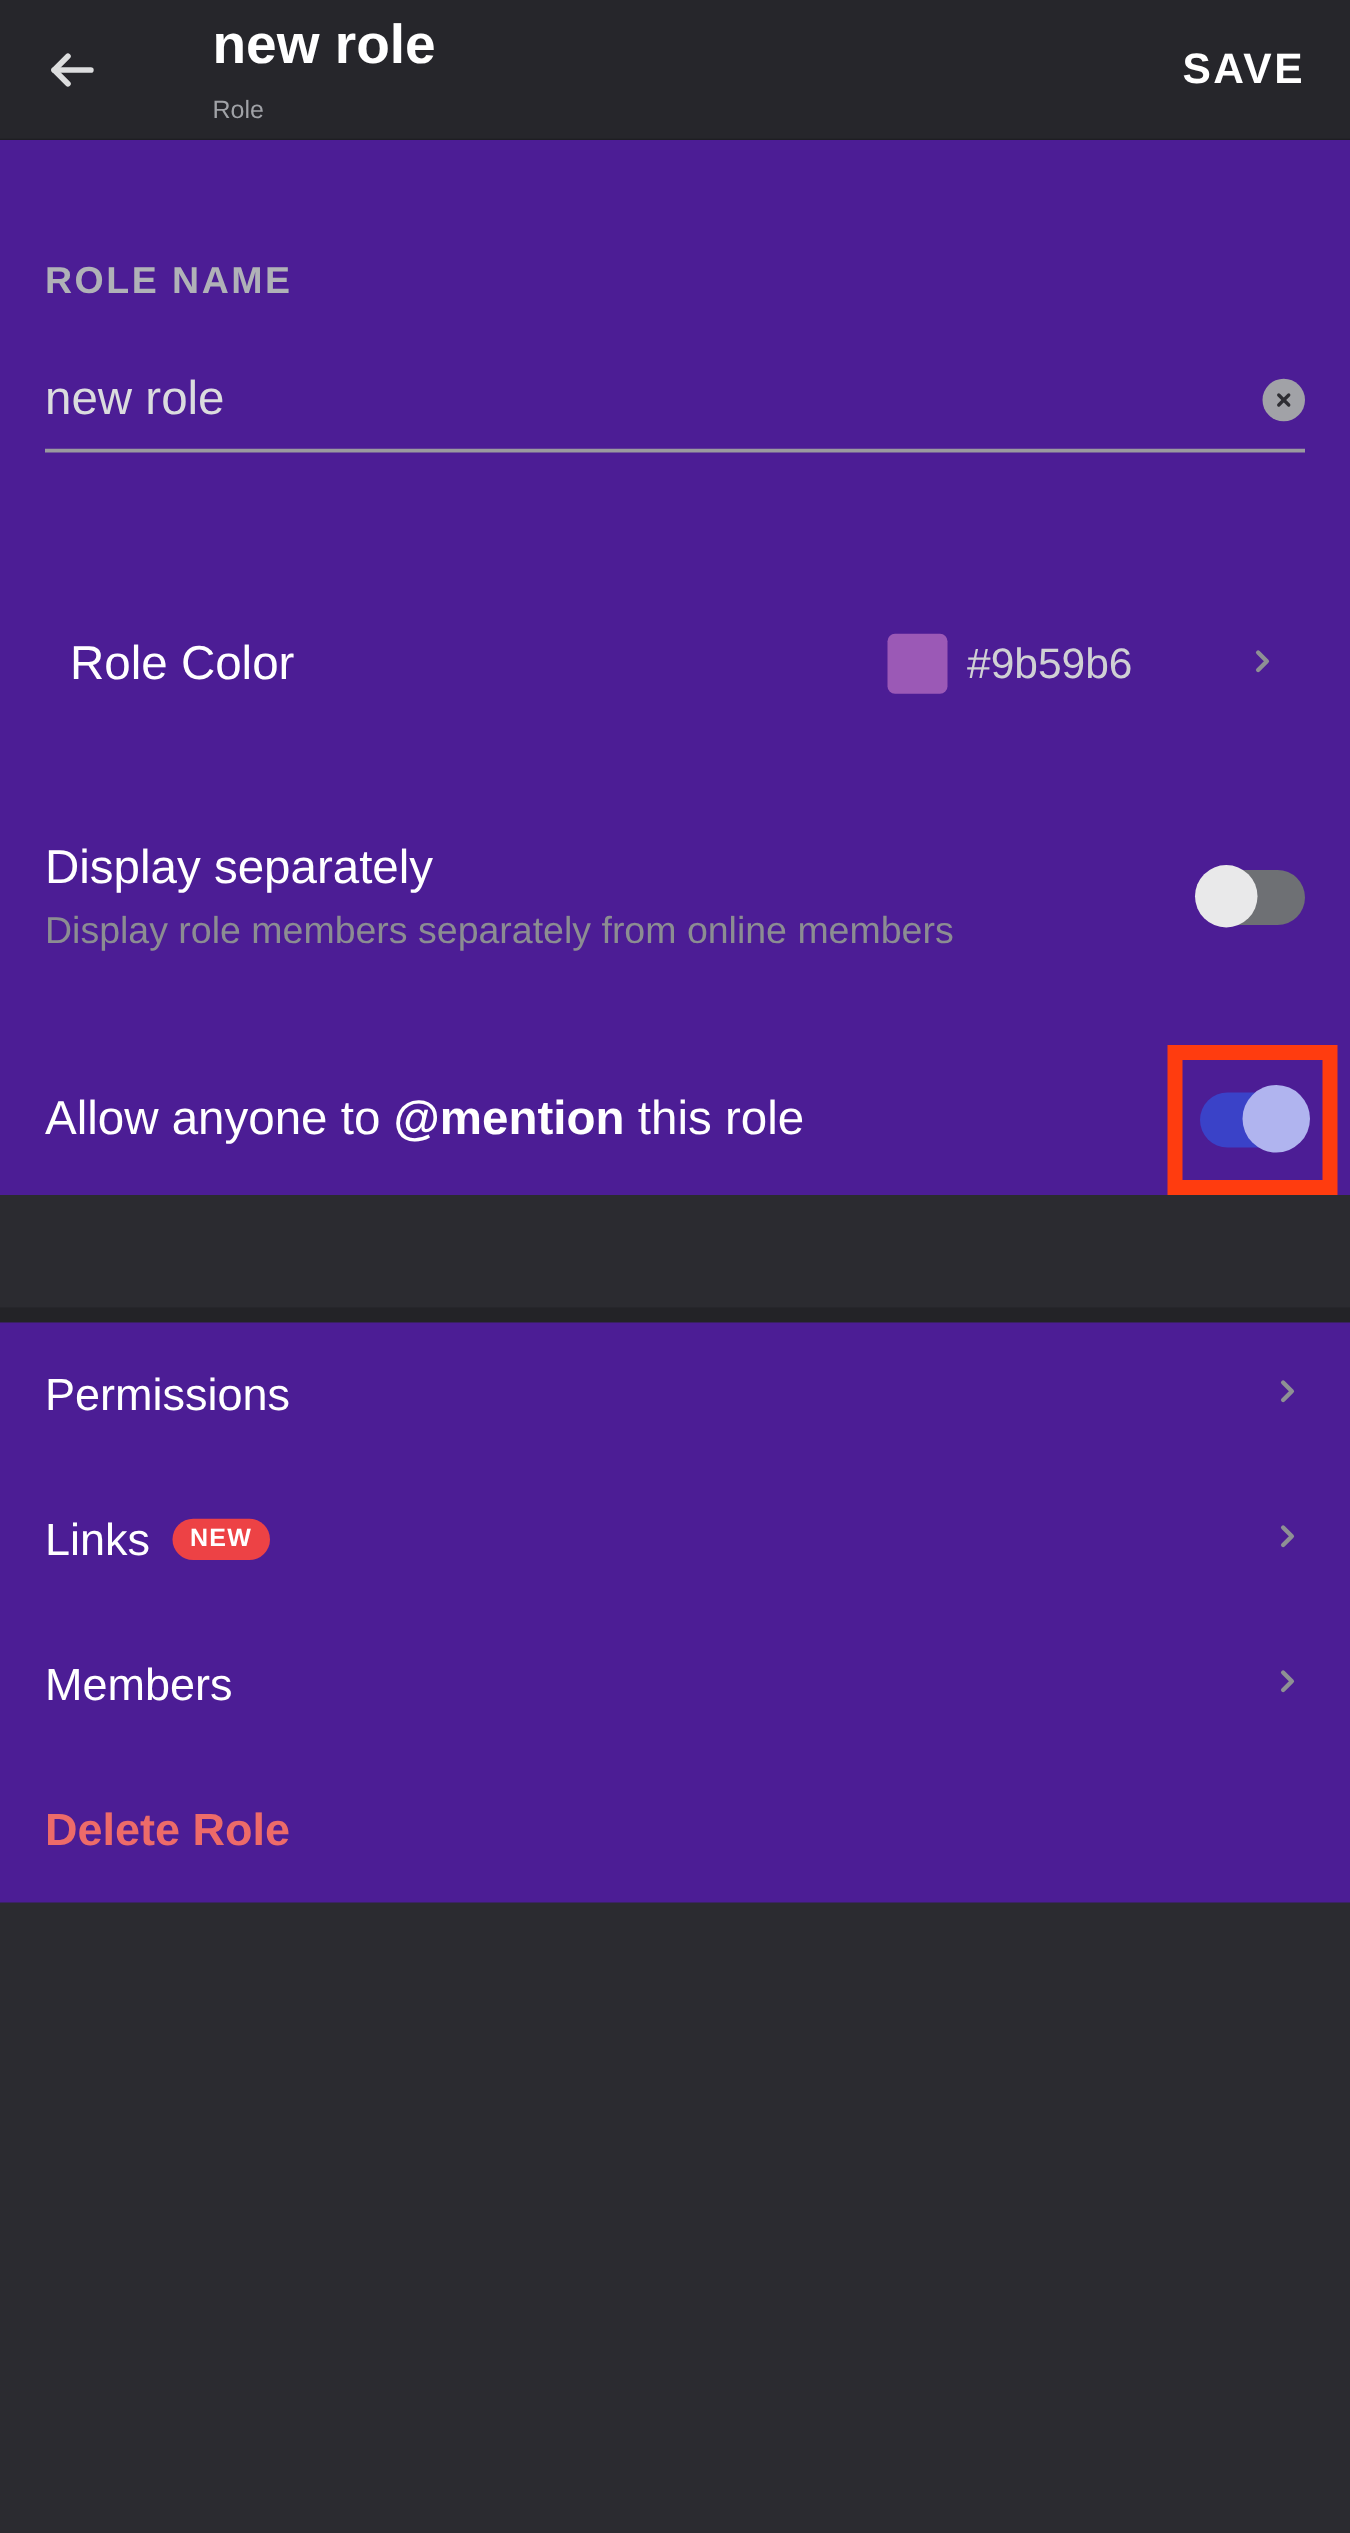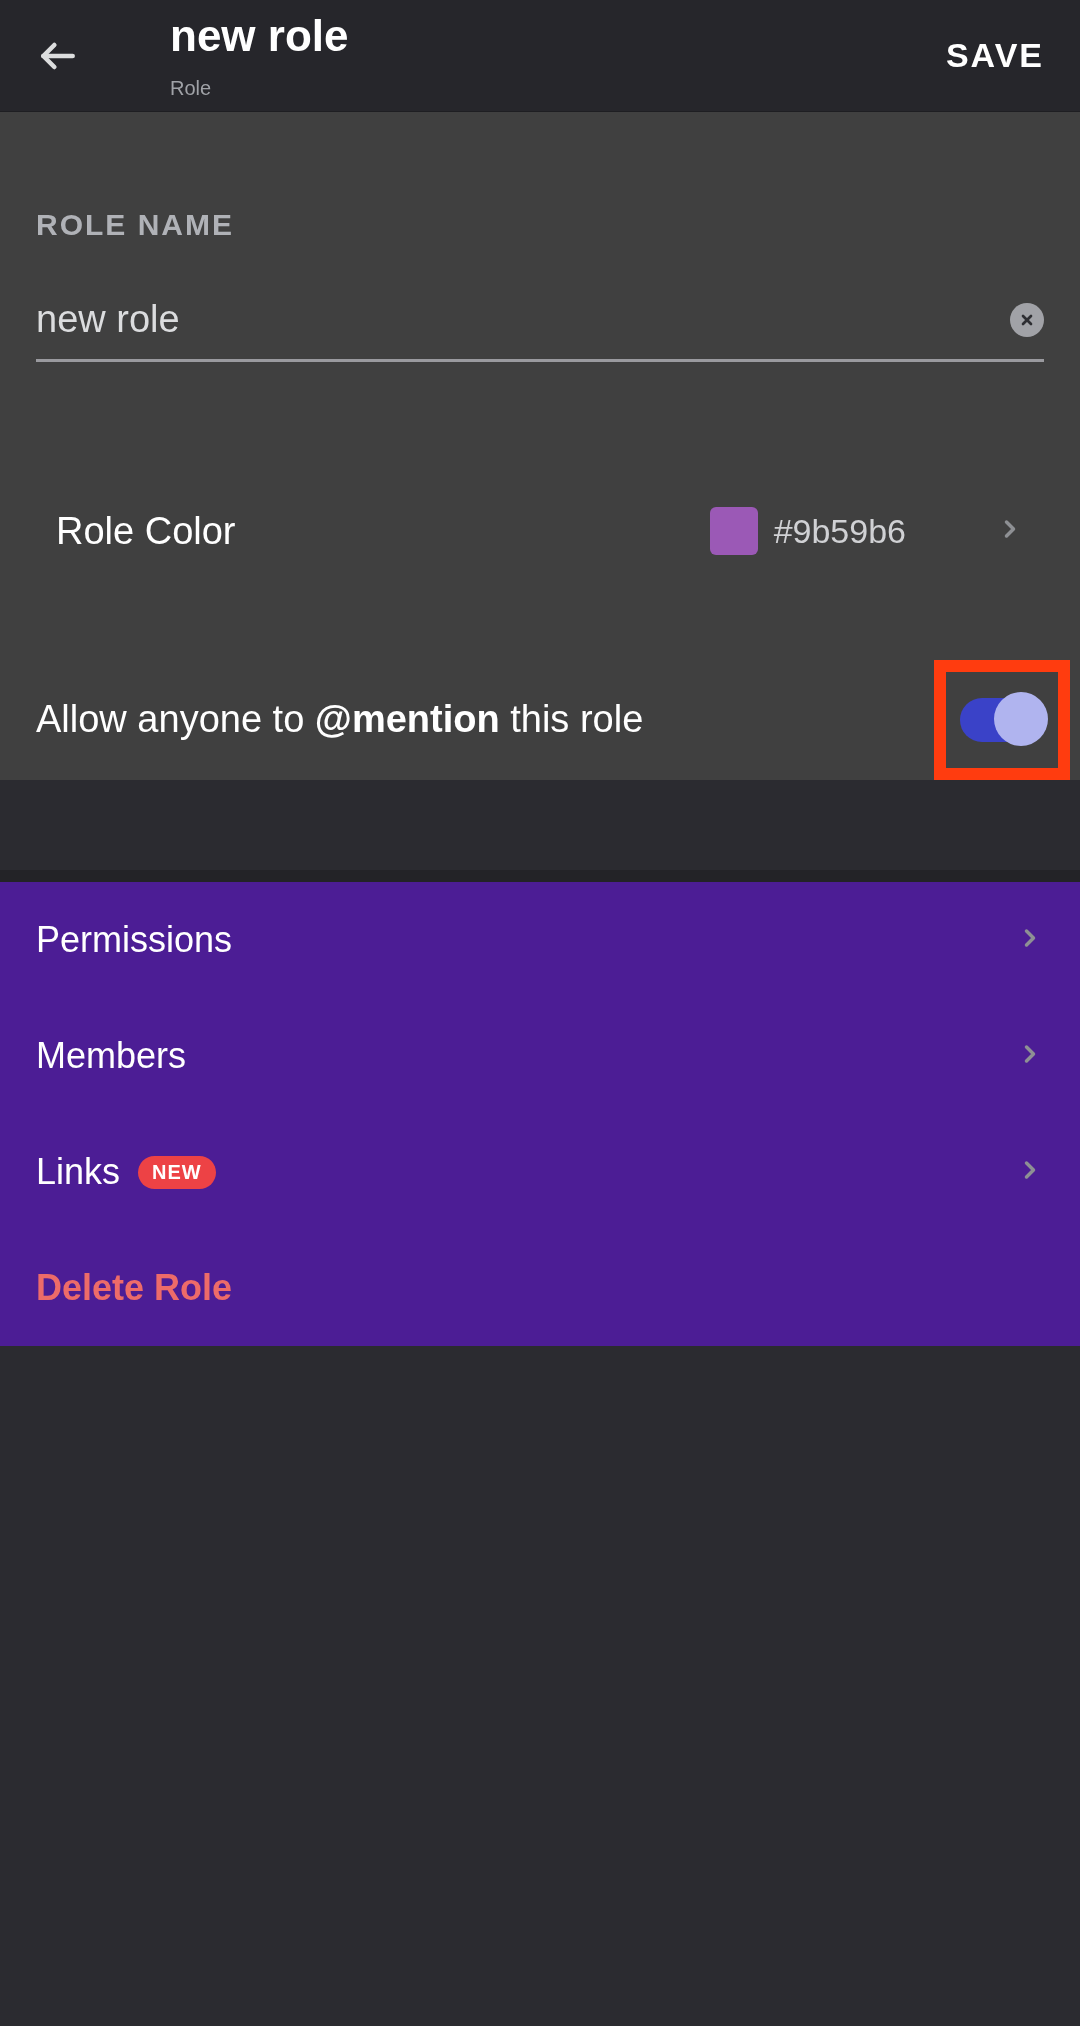--- a/index.html
+++ b/index.html
@@ -41,21 +41,21 @@
       font-size: 20px;
       margin-top: 16px;
     }
     .save-btn {
       color: #ffffff;
       font-size: 34px;
       font-weight: 700;
       letter-spacing: 2px;
     }
     .content {
-      background: #404040;
+      background: #4c1d95;
     }
     .spacer {
       height: 96px;
     }
     .section-label {
       color: #b0b2b7;
       font-size: 30px;
       font-weight: 600;
       letter-spacing: 2px;
       padding: 0 36px;
@@ -257,20 +257,29 @@
     <div class="row-title">Role Color</div>
     <div class="color-swatch" id="color-swatch" style="background: rgb(155, 89, 182);"></div>
     <div class="color-value">#9b59b6</div>
     <div class="chevron">
       <svg width="28" height="28" viewBox="0 0 24 24" fill="none" stroke="currentColor" stroke-width="3" stroke-linecap="round" stroke-linejoin="round">
           <polyline points="9 18 15 12 9 6"></polyline>
         </svg>
     </div>
   </div>
 
+  <div class="toggle-row">
+    <div class="toggle-text">
+      <div class="toggle-title">Display separately</div>
+      <div class="toggle-sub">Display role members separately from online members</div>
+    </div>
+    <div class="toggle toggle-off">
+      <div class="knob"></div>
+    </div>
+  </div>
 
   <div class="mention-row">
     <div class="toggle-text">
       <div class="toggle-title">
         <span>Allow anyone to </span><span class="toggle-strong">@mention</span><span> this role</span>
       </div>
     </div>
     <div class="highlight-box">
       <div class="toggle toggle-on">
         <div class="knob"></div>
@@ -285,36 +294,36 @@
   <div class="nav-row">
     <div class="nav-title">Permissions</div>
     <div class="chevron">
       <svg width="28" height="28" viewBox="0 0 24 24" fill="none" stroke="currentColor" stroke-width="3" stroke-linecap="round" stroke-linejoin="round">
           <polyline points="9 18 15 12 9 6"></polyline>
         </svg>
     </div>
   </div>
 
   <div class="nav-row">
+    <div class="nav-title">
+      <span>Links</span>
+      <span class="new-badge">NEW</span>
+    </div>
+    <div class="chevron">
+      <svg width="28" height="28" viewBox="0 0 24 24" fill="none" stroke="currentColor" stroke-width="3" stroke-linecap="round" stroke-linejoin="round">
+          <polyline points="9 18 15 12 9 6"></polyline>
+        </svg>
+    </div>
+  </div>
+
+  <div class="nav-row">
     <div class="nav-title">Members</div>
     <div class="chevron">
       <svg width="28" height="28" viewBox="0 0 24 24" fill="none" stroke="currentColor" stroke-width="3" stroke-linecap="round" stroke-linejoin="round">
           <polyline points="9 18 15 12 9 6"></polyline>
         </svg>
     </div>
   </div>
 
-  <div class="nav-row">
-    <div class="nav-title">
-      <span>Links</span>
-      <span class="new-badge">NEW</span>
-    </div>
-    <div class="chevron">
-      <svg width="28" height="28" viewBox="0 0 24 24" fill="none" stroke="currentColor" stroke-width="3" stroke-linecap="round" stroke-linejoin="round">
-          <polyline points="9 18 15 12 9 6"></polyline>
-        </svg>
-    </div>
-  </div>
-
   <div class="delete-row">
     <div class="delete-text">Delete Role</div>
   </div>
 </div>
 
 </body></html>

